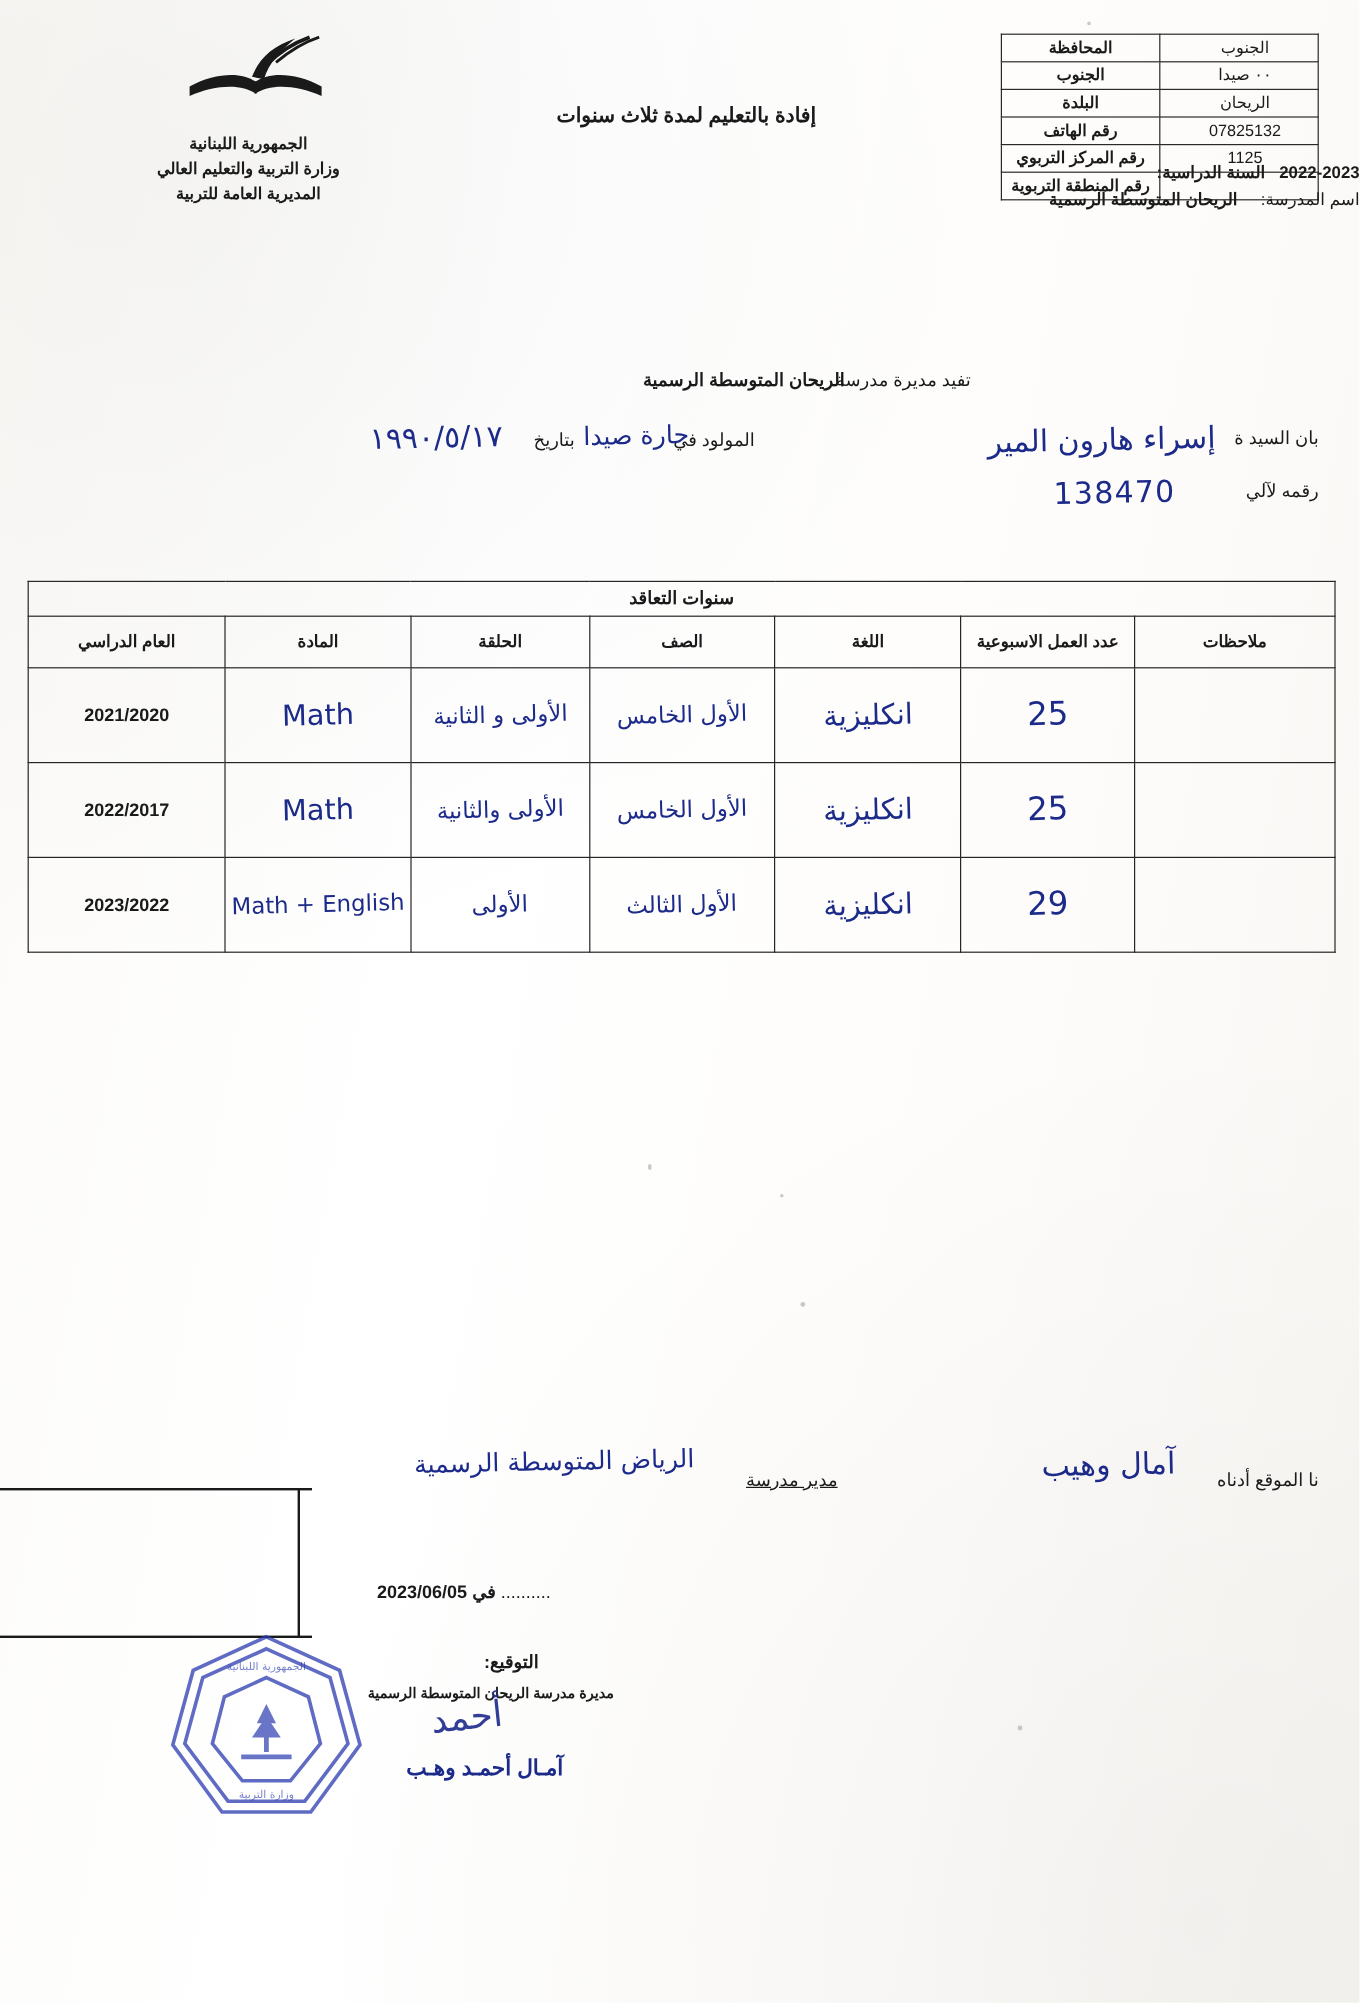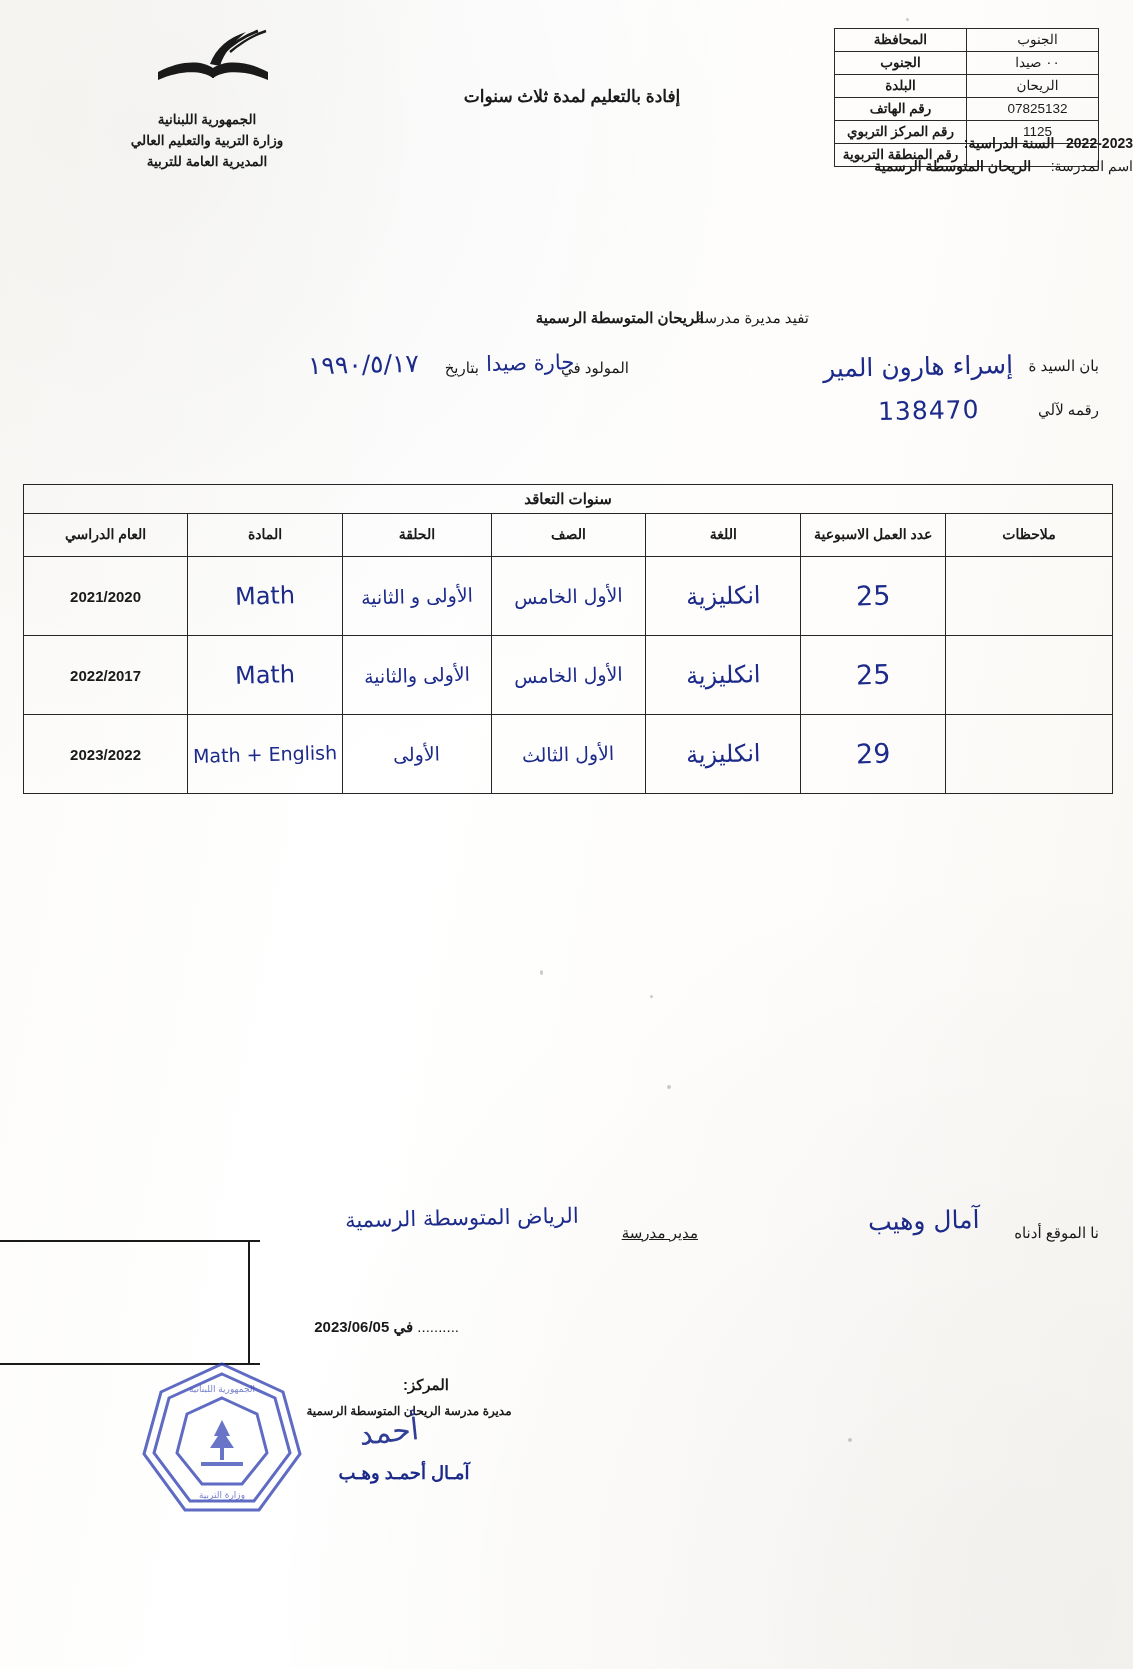--- a/index.html
+++ b/index.html
@@ -379,21 +379,21 @@
       <span class="f-u1-label prt">نا الموقع أدناه</span>
       <span class="f-u1-name hand">آمال وهيب</span>
       <span class="f-u1-mid prt">مدير مدرسة</span>
       <span class="f-u1-school hand hand-sm">الرياض المتوسطة الرسمية</span>
     </div>
     <div class="f-date">
       <span class="dots">..........</span>
       <span>في</span>
       <span>2023/06/05</span>
     </div>
-    <div class="f-sign">المركز:</div>
+    <div class="f-sign">التوقيع:</div>
     <div class="f-principal">مديرة مدرسة الريحان المتوسطة الرسمية</div>
     <div class="sign-script">أحمد</div>
     <div class="f-principal-name">آمـال أحمـد وهـب</div>
   </div>
 
   <div class="corner-lines">
     <div class="h" style="top:0;"></div>
     <div class="h" style="top:123px;"></div>
     <div class="v"></div>
   </div>

